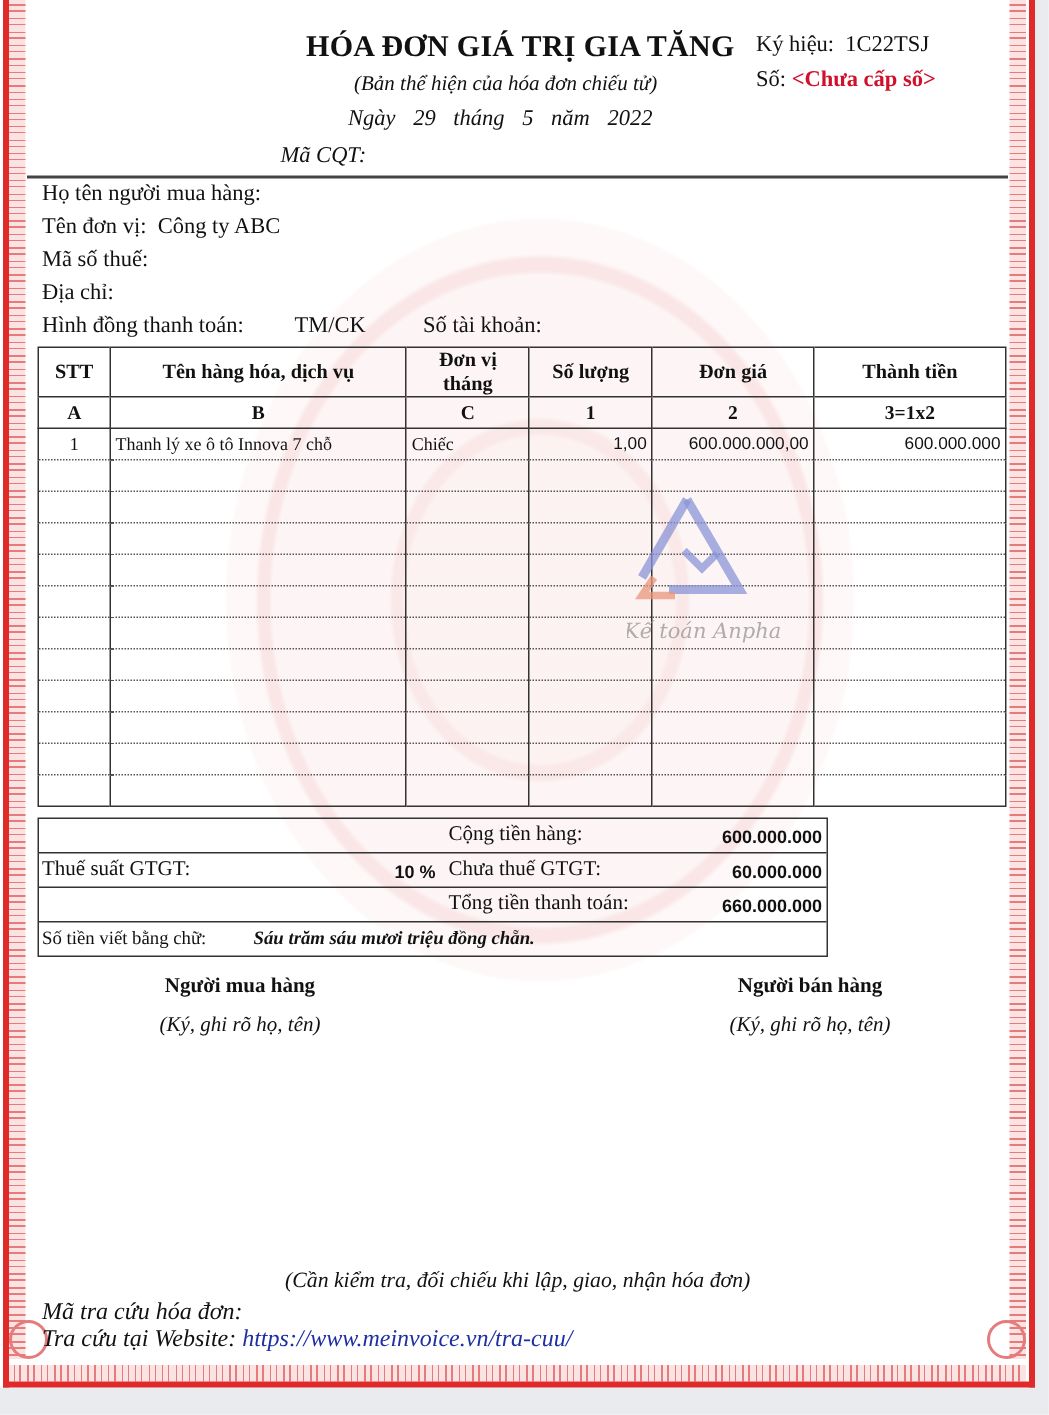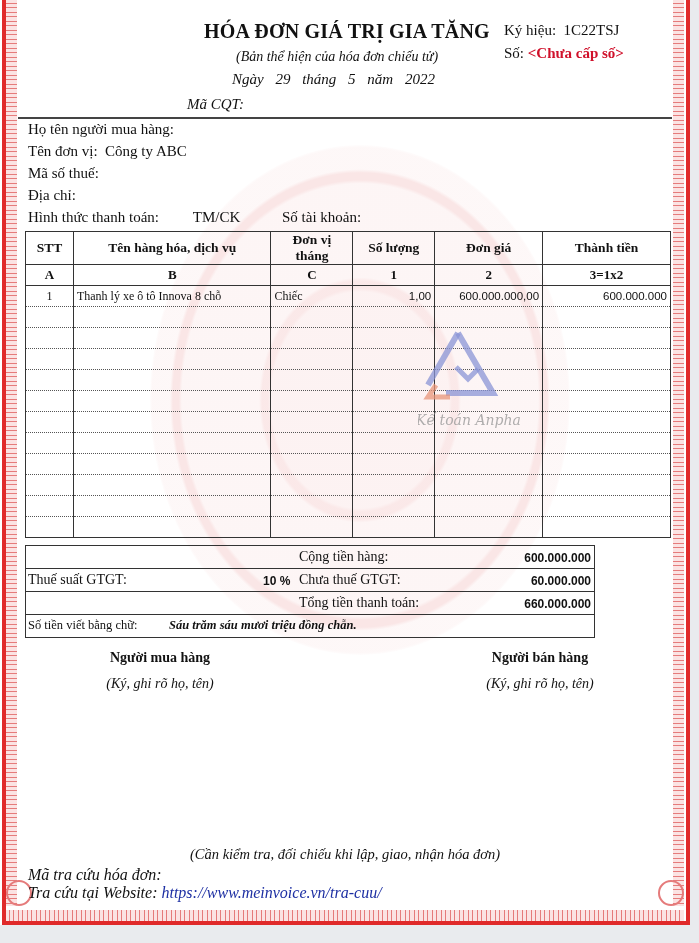--- a/index.html
+++ b/index.html
@@ -33,21 +33,21 @@
   table.items th{font-weight:bold;font-size:13.5px;text-align:center;}
   table.items .letters td{font-weight:bold;text-align:center;border-bottom:1.5px solid #333;}
   table.items tbody{border-left:1.5px solid #333;border-right:1.5px solid #333;border-bottom:1.5px solid #333;}
   .c-stt{width:48px;text-align:center;}
   .c-name{width:198px;}
   .c-unit{width:82px;}
   .c-qty{width:82px;text-align:right;}
   .c-price{width:108px;text-align:right;}
   .c-amt{width:128px;text-align:right;}
   .sans{font-family:"Liberation Sans","DejaVu Sans",sans-serif;font-size:11.5px;}
-  .totals{position:absolute;left:25px;top:545px;width:570px;border:1.5px solid #333;box-sizing:border-box;font-size:14px;}
+  .totals{position:absolute;left:25px;top:545px;width:527px;border:1.5px solid #333;box-sizing:border-box;font-size:14px;}
   .trow{position:relative;height:22px;border-bottom:1.5px solid #333;}
   .trow:last-child{border-bottom:none;}
   .trow span{position:absolute;top:3px;white-space:nowrap;}
   .bold-sans{font-family:"Liberation Sans","DejaVu Sans",sans-serif;font-weight:bold;font-size:12px;top:5px !important;}
   .sign{font-size:14px;text-align:center;width:200px;}
   .sign b{display:block;}
   .sign i{display:block;margin-top:10px;}
   .note{left:190px;top:846px;font-size:14.5px;font-style:italic;}
   .lookup{left:28px;font-size:16px;font-style:italic;}
   .link{color:#1d2fa3;}
@@ -97,21 +97,21 @@
   </div>
   <div class="abs info" style="top:165px;">
     <span>Mã số thuế:</span>
     <span></span>
   </div>
   <div class="abs info" style="top:187px;">
     <span>Địa chỉ:</span>
     <span></span>
   </div>
   <div class="abs info" style="top:209px;">
-    <span>Hình thức thanh toán:</span>
+    <span>Hình đồng thanh toán:</span>
     <span style="margin-left:30px;">TM/CK</span>
   </div>
   <div class="abs info" style="top:209px;left:282px;">
     <span>Số tài khoản:</span>
     <span></span>
   </div>
 
   <table class="items">
     <thead>
       <tr>
@@ -127,21 +127,21 @@
       <tr class="letters">
         <td>A</td>
         <td>B</td>
         <td>C</td>
         <td>1</td>
         <td>2</td>
         <td>3=1x2</td>
       </tr>
       <tr>
         <td class="c-stt" style="font-size:12px">1</td>
-        <td class="c-name" style="font-size:12px">Thanh lý xe ô tô Innova 8 chỗ</td>
+        <td class="c-name" style="font-size:12px">Thanh lý xe ô tô Innova 7 chỗ</td>
         <td class="c-unit" style="font-size:12px">Chiếc</td>
         <td class="c-qty sans">1,00</td>
         <td class="c-price sans">600.000.000,00</td>
         <td class="c-amt sans">600.000.000</td>
       </tr>
     <tr>
           <td class="c-stt"></td>
           <td class="c-name"></td>
           <td class="c-unit"></td>
           <td class="c-qty"></td>

